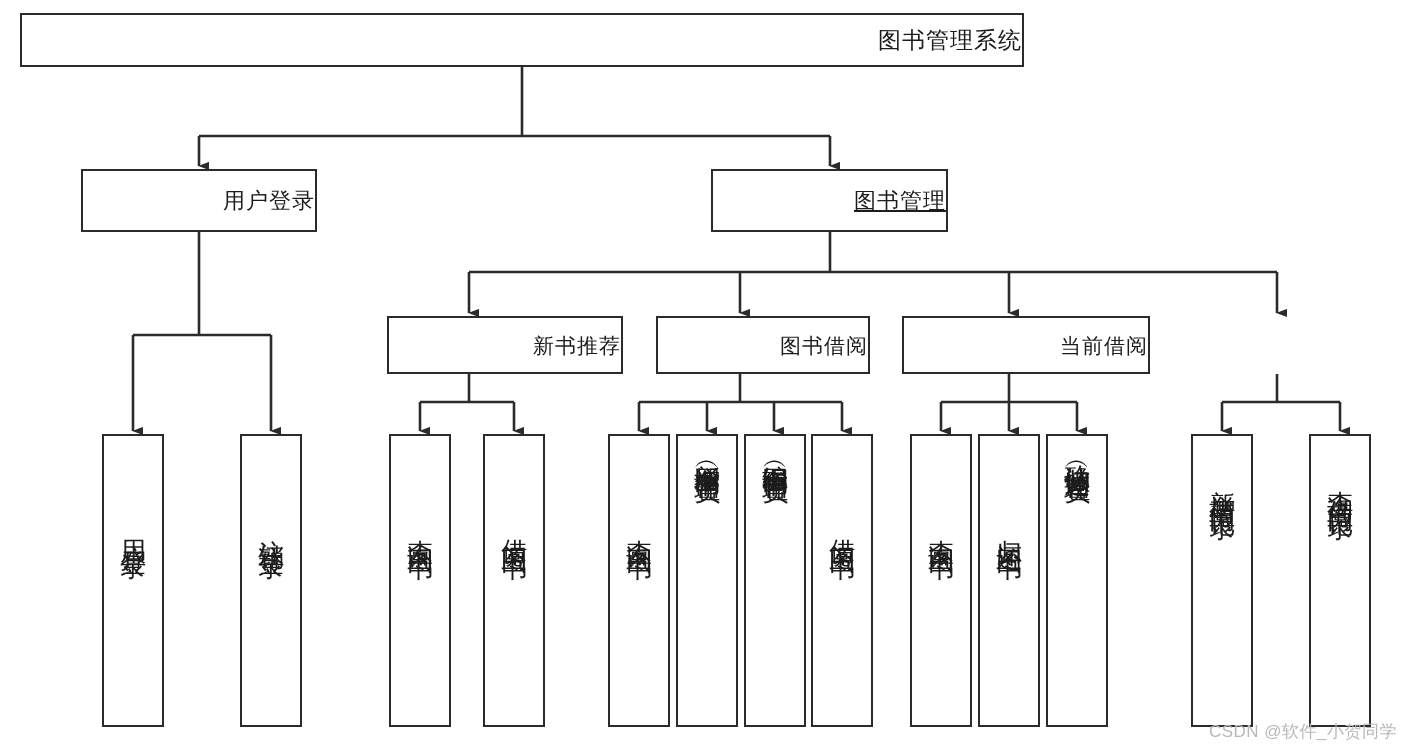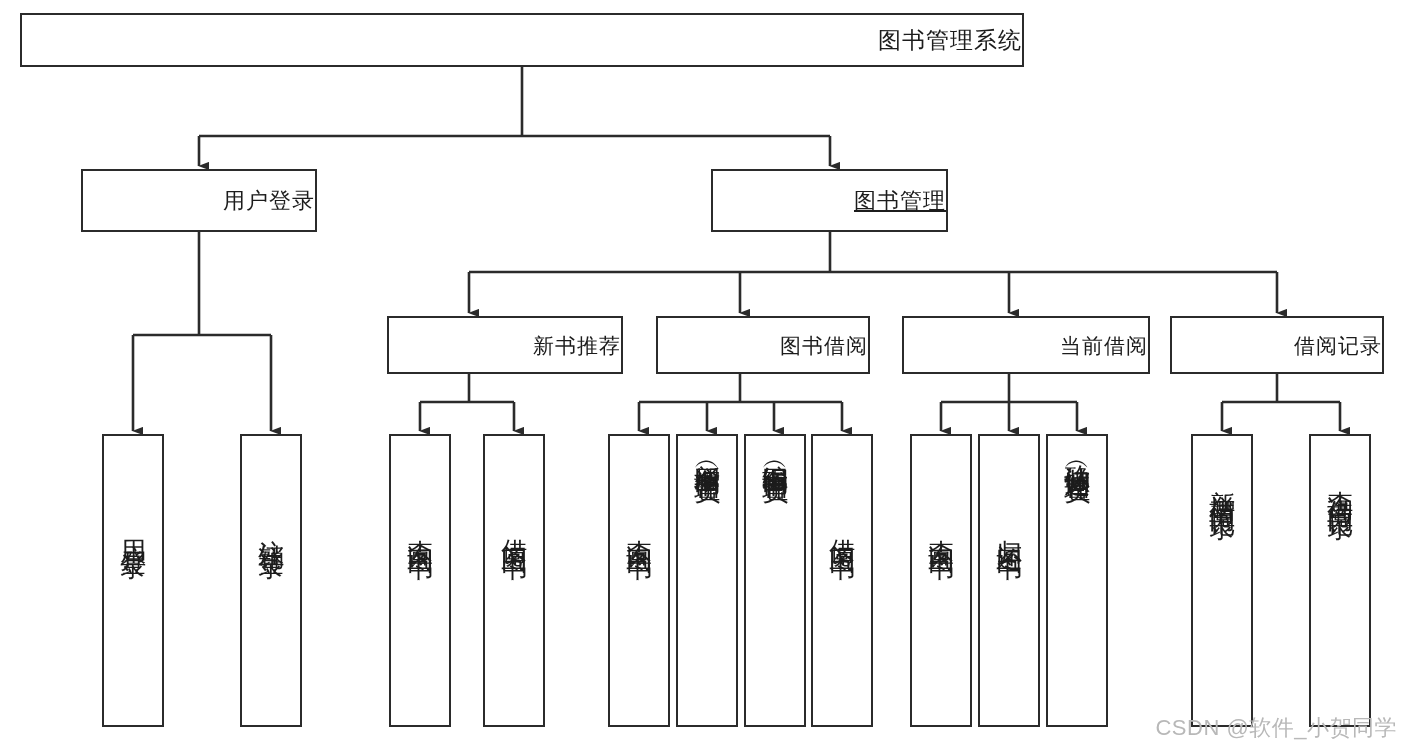--- a/index.html
+++ b/index.html
@@ -50,21 +50,21 @@
     white-space:pre-line;
     margin-top:0;
   }
   .node.leaf.mid .lbl{margin-top:62px;}
   .node.leaf.tall .lbl{margin-top:4px;}
 
   .watermark{
     position:absolute;
     right:8px;
     bottom:4px;
-    font-size:22px;
+    font-size:17px;
     color:#b8b8b8;
     letter-spacing:0.5px;
     white-space:nowrap;
     pointer-events:none;
     text-align:right;
   }
 </style>
 </head>
 <body>
 
@@ -133,23 +133,20 @@
 
   <div class="node h lvl3" style="left:359px;top:316px;width:236px;height:58px;margin-left:28px;">
     <span class="lbl">新书推荐</span>
   </div>
   <div class="node h lvl3" style="left:633px;top:316px;width:214px;height:58px;margin-left:23px;">
     <span class="lbl">图书借阅</span>
   </div>
   <div class="node h lvl3" style="left:902px;top:316px;width:248px;height:58px;">
     <span class="lbl">当前借阅</span>
   </div>
-  <div class="node h lvl3" style="left:1170px;top:316px;width:214px;height:58px;">
-    <span class="lbl">借阅记录</span>
-  </div>
 
   <div class="node leaf mid" style="left:102px;top:434px;width:62px;height:293px;">
     <span class="lbl" style="margin-top: 78.5px;">用户登录</span>
   </div>
   <div class="node leaf mid" style="left:240px;top:434px;width:62px;height:293px;">
     <span class="lbl" style="margin-top: 78.5px;">注销登录</span>
   </div>
 
   <div class="node leaf mid" style="left:389px;top:434px;width:62px;height:293px;">
     <span class="lbl" style="margin-top: 78.5px;">查询图书</span>

